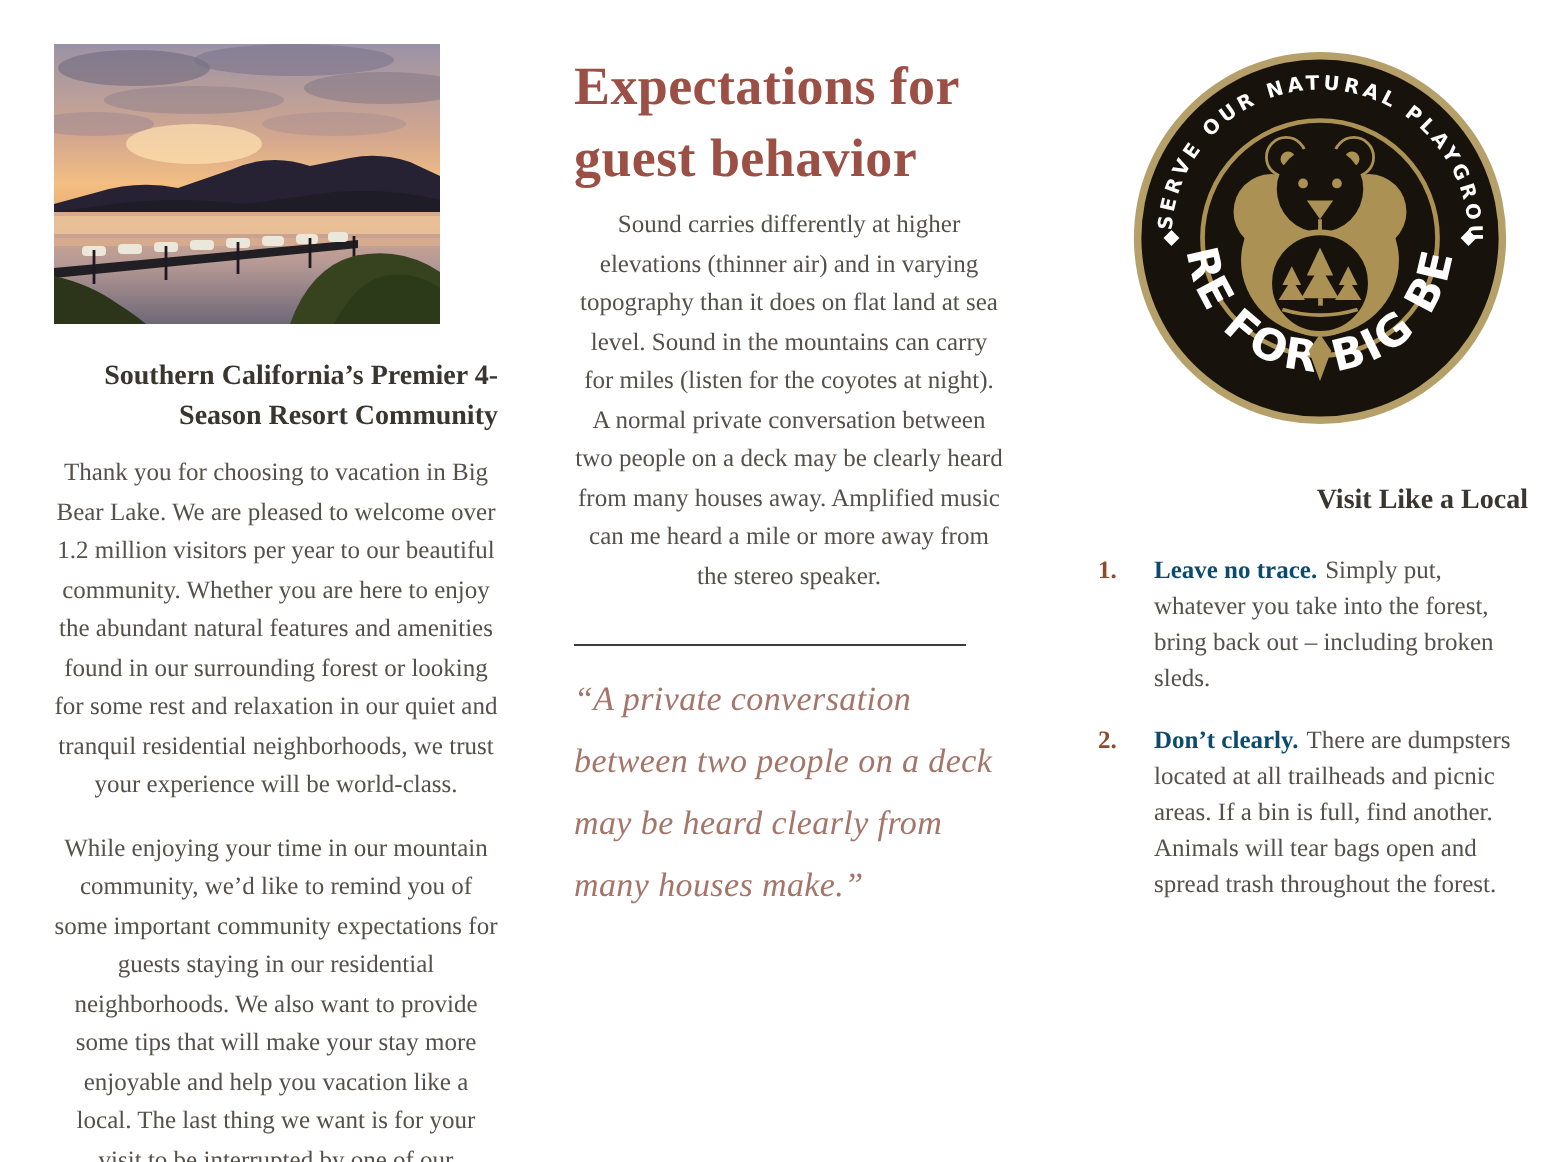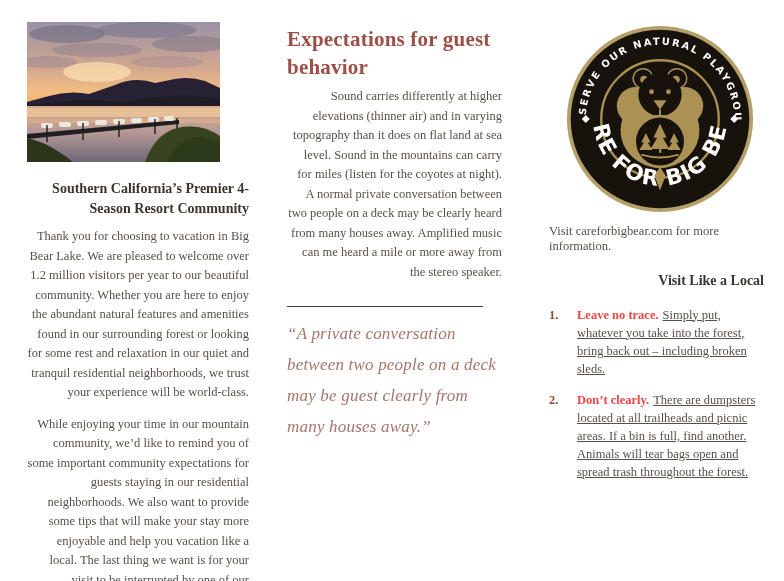--- a/index.html
+++ b/index.html
@@ -10,53 +10,53 @@
   }
   .col { position:absolute; top:0; }
   .col-left  { left:27px;  width:222px; }
   .col-mid   { left:287px; width:215px; }
   .col-right { left:549px; width:215px; }
 
   .photo { width:193px; height:140px; margin-top:22px; overflow:hidden; }
   .photo svg { display:block; }
 
   h1.big-title {
-    font-size:21px; line-height:1.32; font-weight:bold; color:#9c4f45;
+    font-size:27px; line-height:1.32; font-weight:bold; color:#9c4f45;
     margin-top:16px; letter-spacing:.2px;
   }
   .col-mid h1.big-title { margin-top:26px; }
 
   h2.sub-title {
     font-size:14px; line-height:1.4; font-weight:bold; color:#3a352f; margin-top:17px;text-align:right;
   }
   p.body {
     font-size:12.5px; line-height:1.56; margin-top:9px; color:#55504a;
-    text-align:right;
+    text-align:center;
   }
   .col-left p.body + p.body { margin-top:12px; }
   .col-mid p.body + p.body { margin-top:11px; }
 
   .rule { border:0; border-top:1px solid #3c3c3c; width:196px; }
   .rule-top { margin-top:24px; }
 
   blockquote.pull-quote {
     font-size:17px; font-style:italic; line-height:1.82; color:#a5756a;
     margin-top:12px; margin-bottom:4px; letter-spacing:.2px;
   }
 
   .badge { width:188px; height:188px; margin:25px 0 0 17px; }
   .badge svg { display:block; }
   .website-line { font-size:12.5px; margin-top:11px; color:#55504a; }
-  .col-right h2.sub-title { margin-top:17px; }
+  .col-right h2.sub-title { margin-top:28px; }
 
   ol.tips { list-style:none; margin-top:15px; }
   ol.tips li { display:flex; margin-bottom:13px; font-size:12.5px; line-height:1.44; }
   .tip-num { flex:0 0 18px; color:#8e4b2b; font-weight:bold; margin-right:10px; }
-  .tip-lead { color:#ef4444; font-weight:bold; margin-right:4px; }
-  .tip-text { display:inline;text-decoration:underline; }
+  .tip-lead { color:#0c4a6e; font-weight:bold; margin-right:4px; }
+  .tip-text { display:inline; }
 </style>
 </head>
 <body>
 
 <div class="page">
 
   <section class="col col-left">
     <div class="photo">
       <svg width="193" height="140" viewBox="0 0 193 140">
         <defs>
@@ -111,21 +111,21 @@
     </div>
     <h2 class="sub-title">Southern California’s Premier 4-Season Resort Community</h2>
     <p class="body">Thank you for choosing to vacation in Big Bear Lake. We are pleased to welcome over 1.2 million visitors per year to our beautiful community. Whether you are here to enjoy the abundant natural features and amenities found in our surrounding forest or looking for some rest and relaxation in our quiet and tranquil residential neighborhoods, we trust your experience will be world-class.</p>
     <p class="body">While enjoying your time in our mountain community, we’d like to remind you of some important community expectations for guests staying in our residential neighborhoods. We also want to provide some tips that will make your stay more enjoyable and help you vacation like a local. The last thing we want is for your visit to be interrupted by one of our Compliance Officers. We think you and your family &amp; friends can have an amazing vacation while still being respectful and considerate to the neighbors around you.</p>
   </section>
 
   <section class="col col-mid">
     <h1 class="big-title">Expectations for guest behavior</h1>
     <p class="body" style="margin-top:6px">Sound carries differently at higher elevations (thinner air) and in varying topography than it does on flat land at sea level. Sound in the mountains can carry for miles (listen for the coyotes at night). A normal private conversation between two people on a deck may be clearly heard from many houses away. Amplified music can me heard a mile or more away from the stereo speaker.</p>
     <hr class="rule rule-top">
-    <blockquote class="pull-quote">“A private conversation between two people on a deck may be guest clearly from many houses away.”</blockquote>
+    <blockquote class="pull-quote">“A private conversation between two people on a deck may be heard clearly from many houses make.”</blockquote>
 
   </section>
 
   <section class="col col-right">
     <div class="badge">
       <svg width="188" height="188" viewBox="0 0 200 200">
         <defs>
           <path id="arcTop" d="M 21,100 A 79,79 0 0 1 179,100" fill="none"></path>
           <path id="arcBottom" d="M 29,100 A 71,71 0 0 0 171,100" fill="none"></path>
         </defs>
@@ -158,21 +158,20 @@
             <polygon points="100,105 93,120 97,120 90,132 110,132 103,120 107,120"></polygon>
             <polygon points="85,115 80,125 83,125 78,133 92,133 87,125 90,125"></polygon>
             <polygon points="115,115 110,125 113,125 108,133 122,133 117,125 120,125"></polygon>
             <rect x="99" y="132" width="2.5" height="4"></rect>
           </g>
           <path d="M80,138 Q100,144 120,138" stroke="#ab9153" stroke-width="2" fill="none"></path>
           <polygon points="100,151 94,160 100,176 106,160" fill="#ab9153"></polygon>
         </g>
       </svg>
     </div>
-    <p class="website-line">Visit careforbigbear.com for more information.</p>
     <h2 class="sub-title">Visit Like a Local</h2>
     <ol class="tips">
       <li>
         <span class="tip-num">1.</span>
         <span class="tip-body"><span class="tip-lead">Leave no trace.</span><span class="tip-text">Simply put, whatever you take into the forest, bring back out – including broken sleds.</span></span>
       </li>
       <li>
         <span class="tip-num">2.</span>
         <span class="tip-body"><span class="tip-lead">Don’t clearly.</span><span class="tip-text">There are dumpsters located at all trailheads and picnic areas. If a bin is full, find another. Animals will tear bags open and spread trash throughout the forest.</span></span>
       </li>

